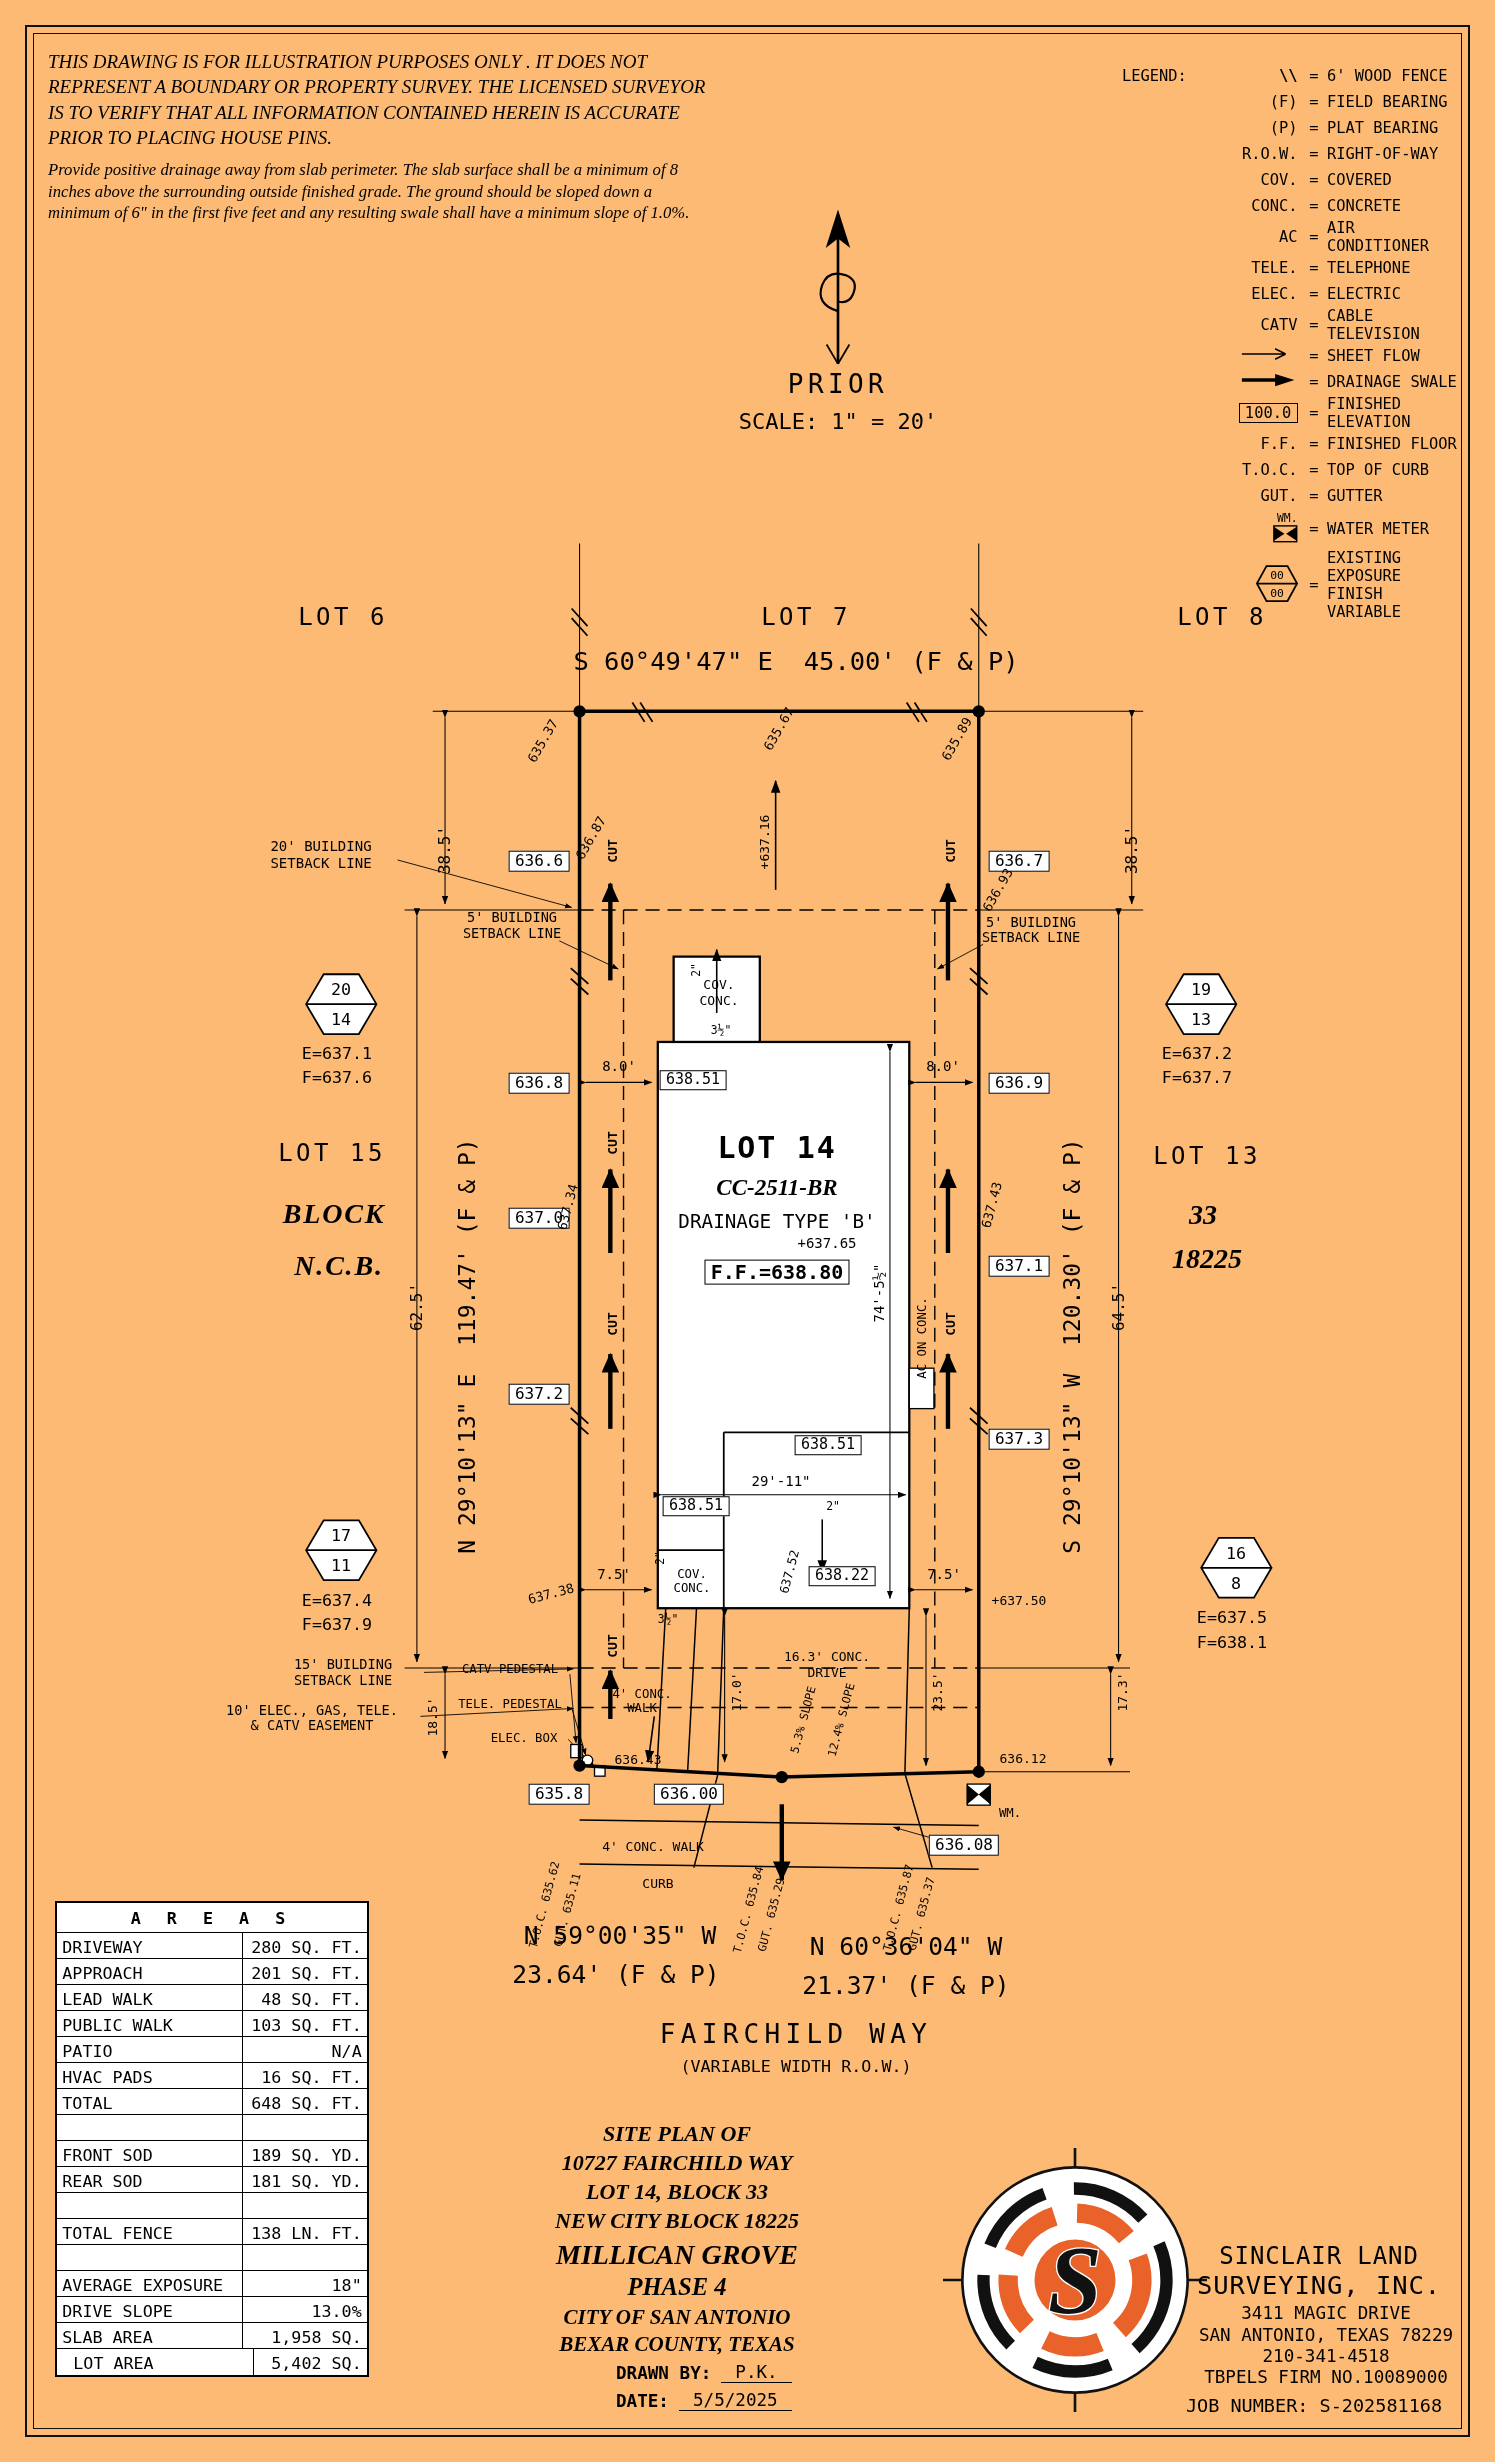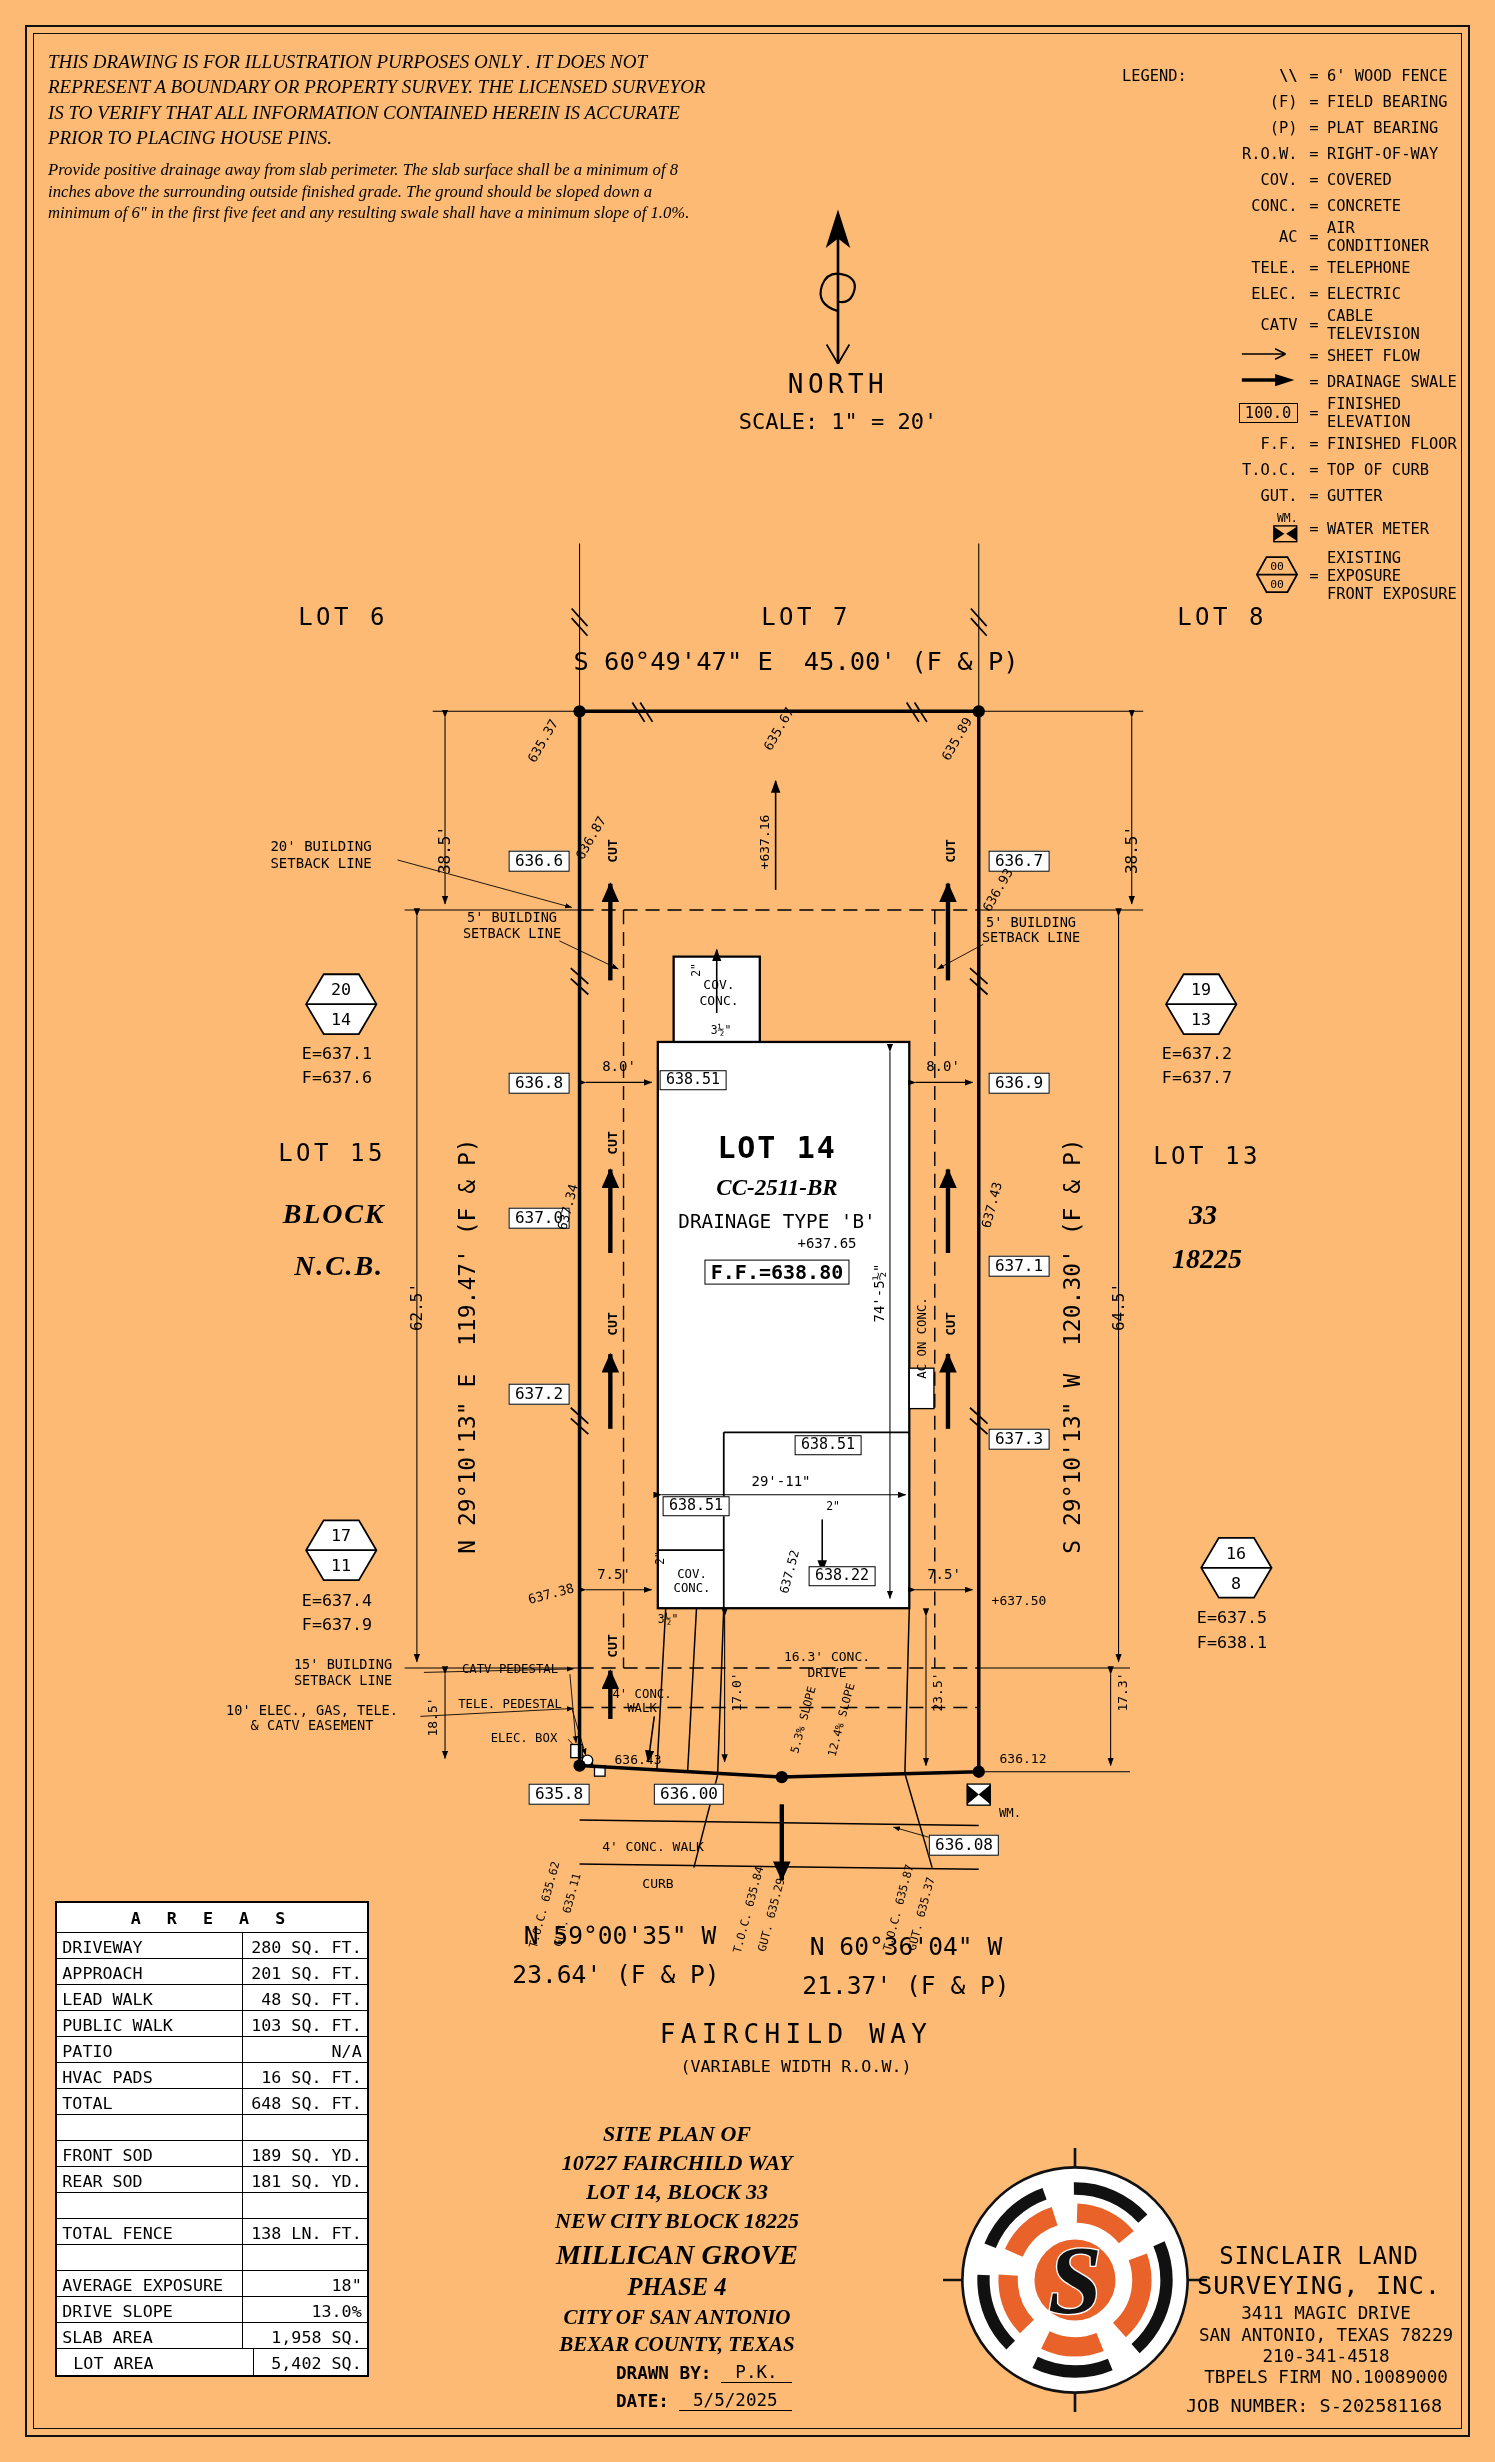--- a/index.html
+++ b/index.html
@@ -62,21 +62,21 @@
   </div>
 
   <svg style="left:774px;top:204px;" width="128" height="167" viewBox="0 0 146 190">
     <g stroke="#000" fill="none" stroke-width="3">
       <path d="M73,182 L73,38"></path>
       <path d="M73,182 L60,160 M73,182 L86,160" stroke-width="2"></path>
       <path d="M73,122 q-26,-8 -18,-30 q7,-18 27,-11 q15,6 8,22 q-5,11 -17,8" stroke-width="2.5"></path>
     </g>
     <polygon points="73,6 59,50 73,39 87,50" fill="#000"></polygon>
   </svg>
-  <div class="lbl" style="left:838px;top:385px;font-size:26px;letter-spacing:4.4px;">NORTH</div>
+  <div class="lbl" style="left:838px;top:385px;font-size:26px;letter-spacing:4.4px;">PRIOR</div>
   <div class="lbl" style="left:838px;top:422px;font-size:22px;">SCALE: 1" = 20'</div>
 
   <div class="legend">
     <div class="lg-row">
       <span class="lg-t">LEGEND:</span>
       <span class="lg-sym b">\\</span>
       <span class="lg-eq">=</span>
       <span class="lg-lab">6' WOOD FENCE</span>
     </div>
     <div class="lg-row">
@@ -193,21 +193,21 @@
         <svg style="position:static;font-size:17.5px" width="42" height="39" viewBox="0 0 48 44">
             <polygon points="12,2 36,2 47,22 36,42 12,42 1,22" fill="none" stroke="#000" stroke-width="2"></polygon>
             <line x1="1" y1="22" x2="47" y2="22" stroke="#000" stroke-width="2"></line>
             <text x="24" y="17" font-size="13" text-anchor="middle" font-family="DejaVu Sans Mono, monospace">00</text>
             <text x="24" y="37" font-size="13" text-anchor="middle" font-family="DejaVu Sans Mono, monospace">00</text>
           </svg>
       </span>
       <span class="lg-eq">=</span>
       <span class="lg-lab">
         <span style="display:block;">EXISTING EXPOSURE</span>
-        <span style="display:block;">FRONT EXPOSURE</span>
+        <span style="display:block;">FINISH VARIABLE</span>
       </span>
       </div>
   </div>
 
   <svg class="plansvg" width="1495" height="2462" viewBox="0 0 1700 2800">
     <defs>
       <marker id="mA" markerWidth="10" markerHeight="8" refX="7.5" refY="3" orient="auto" markerUnits="strokeWidth">
           <path d="M0,0 L8,3 L0,6 Z" fill="#000"></path>
         </marker>
       <marker id="mBig" markerWidth="6" markerHeight="5" refX="4.2" refY="2" orient="auto" markerUnits="strokeWidth">

